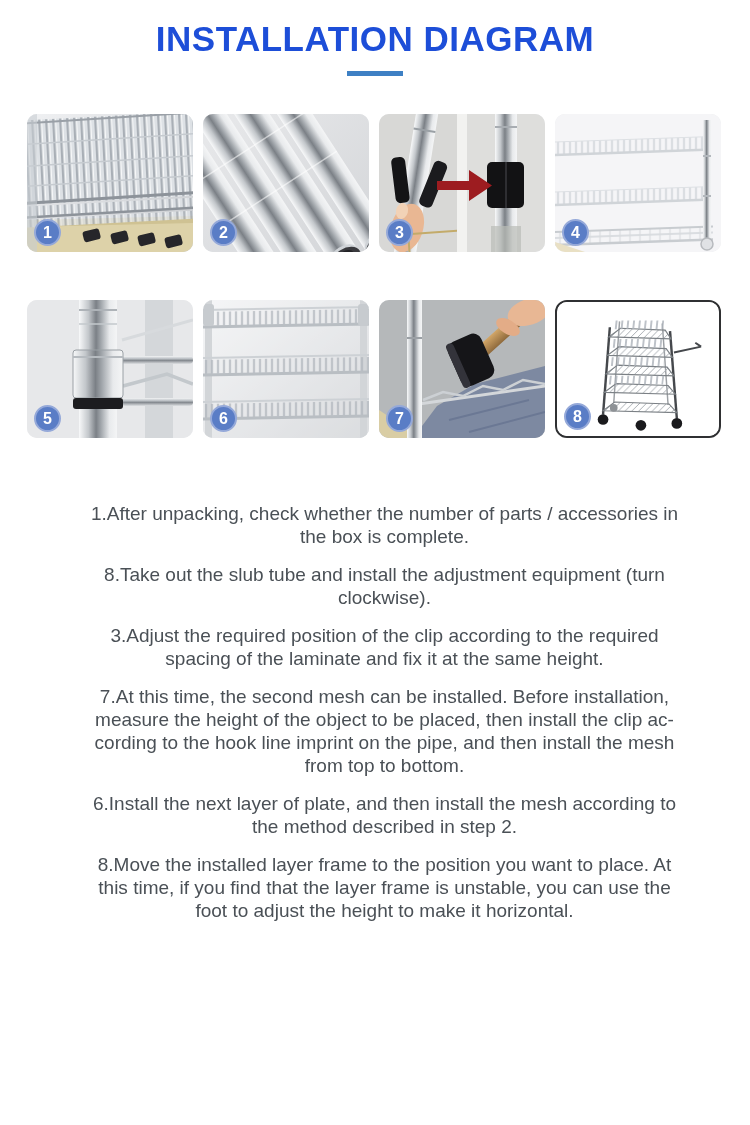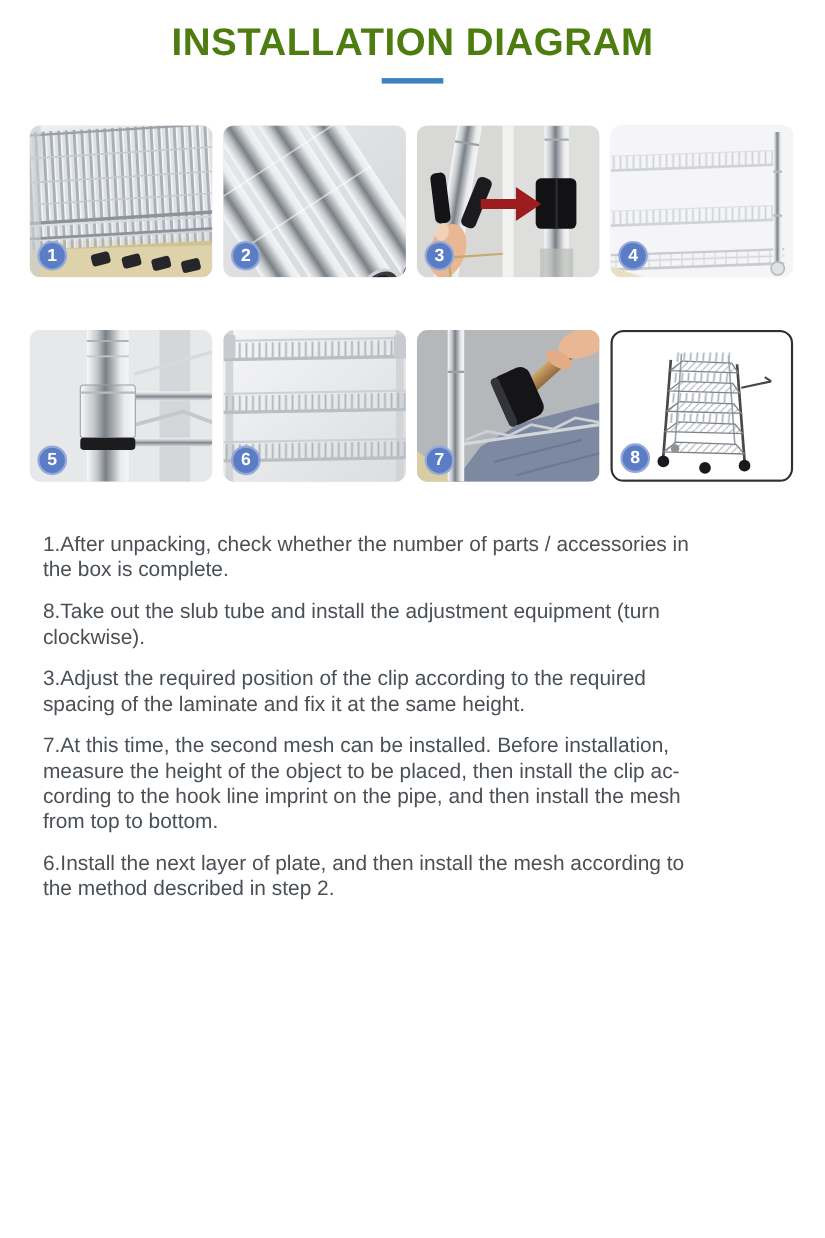--- a/index.html
+++ b/index.html
@@ -1,38 +1,38 @@
 <!DOCTYPE html>
 <html><head>
 <meta charset="utf-8">
 <style>
   html,body{margin:0;padding:0;background:#ffffff;}
   body{width:750px;height:1125px;overflow:hidden;font-family:"Liberation Sans",sans-serif;position:relative;}
 
   
   .hdr{padding-top:21px;}
   .hdr h1{margin:0;text-align:center;font-size:35px;line-height:36px;font-weight:bold;
-          color:#4d7c0f;letter-spacing:.5px;}
+          color:#1d4ed8;letter-spacing:.5px;}
   .hdr .underline{width:56px;height:5px;background:#3e80c4;margin:14px auto 0;}
 
   
   .grid{margin-top:38px;}
   .grid-row{display:flex;gap:10px;padding:0 27px;}
   .grid-row + .grid-row{margin-top:48px;}
   .step{position:relative;width:166px;height:138px;border-radius:10px;overflow:hidden;
         background:#e9eaec;flex:0 0 auto;}
   .step svg{display:block;width:100%;height:100%;}
   .step--bordered{border:2px solid #2f3032;border-radius:12px;background:#fff;box-sizing:border-box;}
   .badge{position:absolute;left:7px;bottom:6px;width:27px;height:27px;border-radius:50%;
          background:#5a7dc6;border:2px solid #95a9d9;box-sizing:border-box;
          color:#ffffff;font-size:16px;font-weight:bold;
          display:flex;align-items:center;justify-content:center;}
 
   
-  .instructions{margin-top:46px;padding:0 20px 0 39px;}
+  .instructions{margin-top:64px;padding:0 20px 0 39px;text-align:center;}
   .instructions p{margin:0 0 15px;font-size:19px;line-height:23px;color:#4a5056;white-space:pre;}
 </style>
 </head>
 <body>
 
 <svg width="0" height="0" style="position:absolute" aria-hidden="true">
   <defs>
     <linearGradient id="gMetal" x1="0" y1="0" x2="1" y2="0">
       <stop offset="0" stop-color="#f8f9fa"></stop>
         <stop offset="0.25" stop-color="#c3c7cb"></stop>
@@ -310,13 +310,16 @@
   <p>8.Take out the slub tube and install the adjustment equipment (turn
 clockwise).</p>
   <p>3.Adjust the required position of the clip according to the required
 spacing of the laminate and fix it at the same height.</p>
   <p>7.At this time, the second mesh can be installed. Before installation,
 measure the height of the object to be placed, then install the clip ac-
 cording to the hook line imprint on the pipe, and then install the mesh
 from top to bottom.</p>
   <p>6.Install the next layer of plate, and then install the mesh according to
 the method described in step 2.</p>
+  <p>8.Move the installed layer frame to the position you want to place. At
+this time, if you find that the layer frame is unstable, you can use the
+foot to adjust the height to make it horizontal.</p>
 </section>
 
 </body></html>

